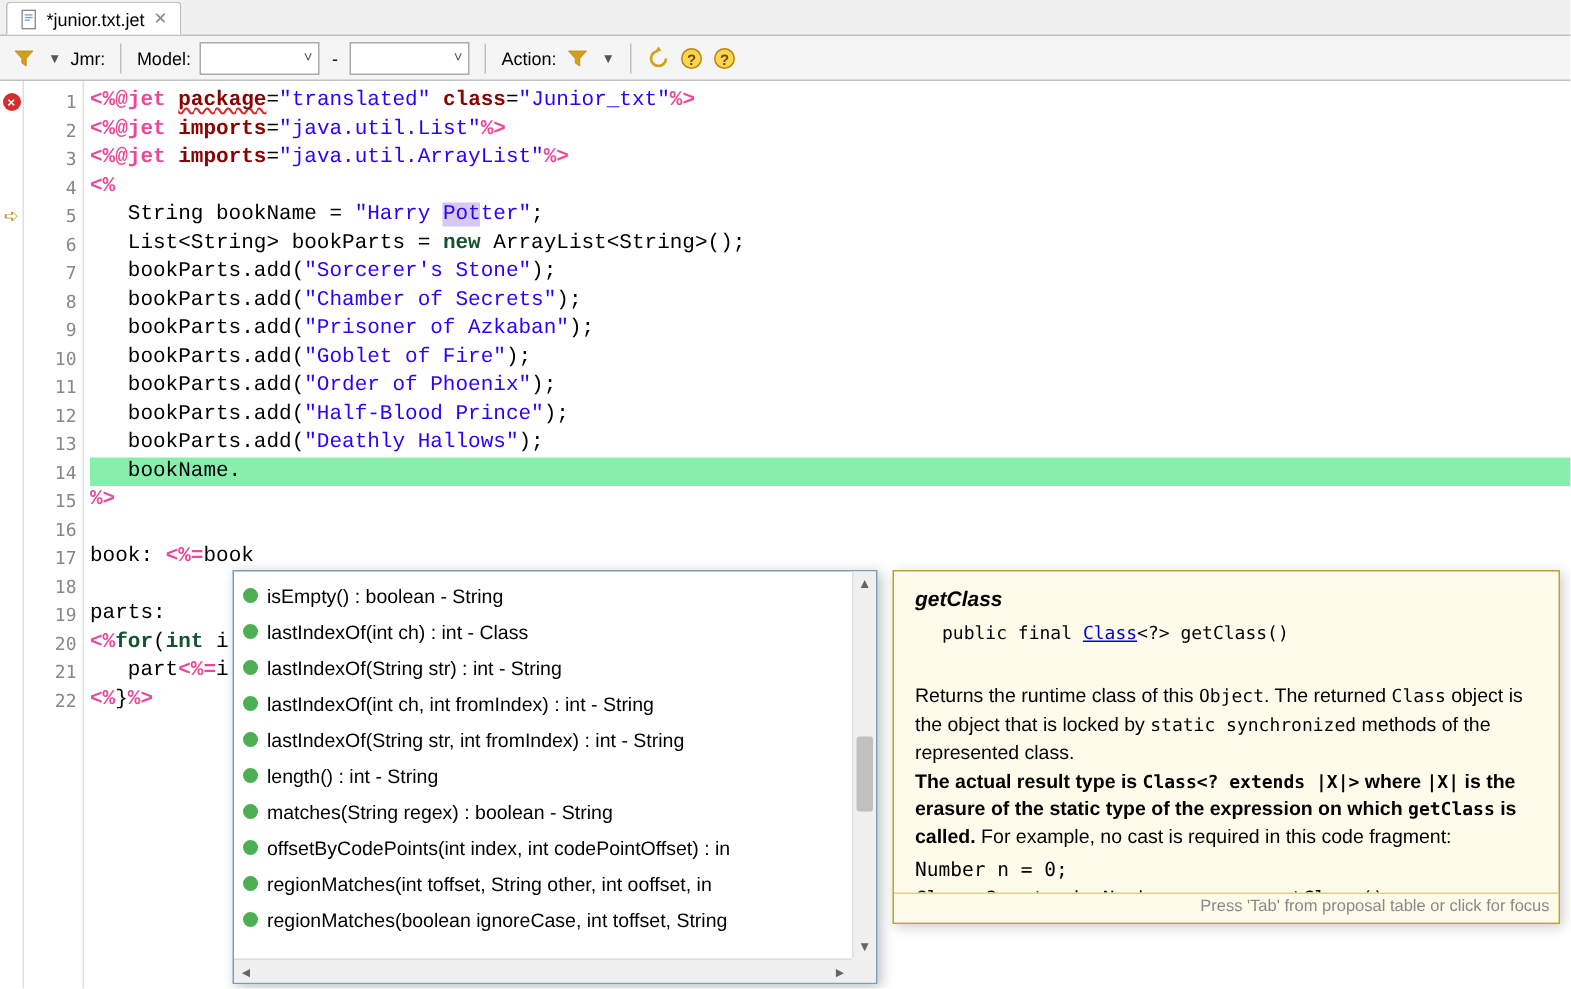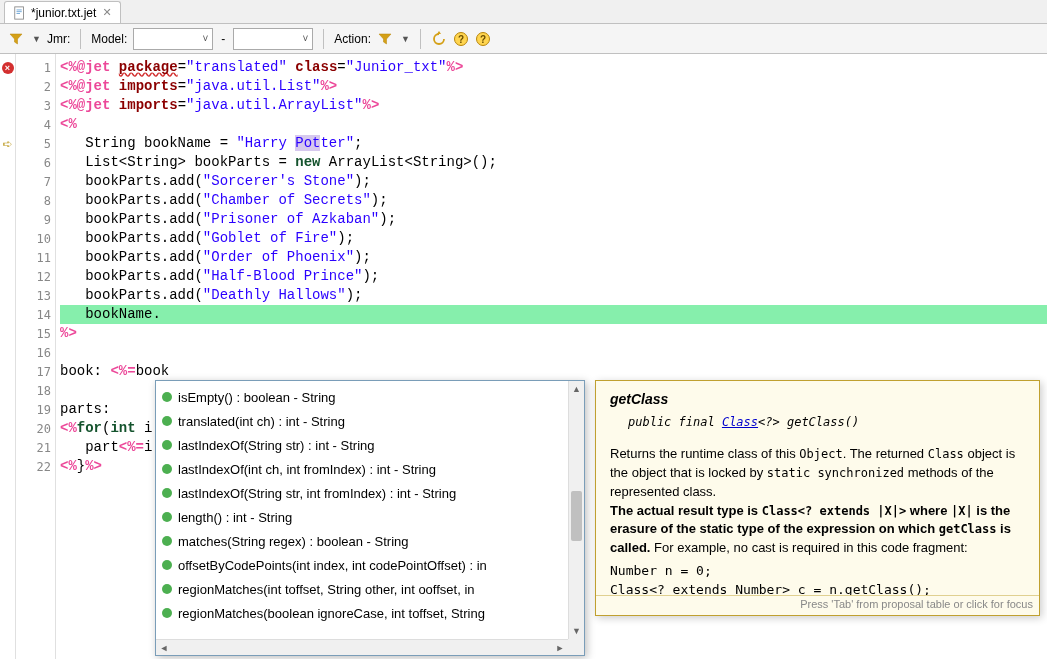--- a/index.html
+++ b/index.html
@@ -160,21 +160,21 @@
     width:445px;
     height:236px;
     background:#fefbeb;
     border:1px solid #c0a030;
     box-shadow: 2px 2px 8px rgba(0,0,0,0.2);
     padding:10px 14px;
     font-size:13px;
     overflow:hidden;
   }
   .javadoc h3 { margin:0 0 8px 0; font-size:14px; font-style:italic; font-weight:bold;}
-  .javadoc .sig { font-family:Consolas,monospace; font-size:12px; margin-bottom:16px; padding-left:18px;font-style:italic;}
+  .javadoc .sig { font-family:Consolas,monospace; font-size:12px; margin-bottom:26px; padding-left:18px;}
   .javadoc .sig a { color:#0000cc; text-decoration:underline;}
   .javadoc code { font-family:Consolas,monospace; font-size:12px;}
   .javadoc .footer {
     position:absolute; left:0;right:0;bottom:0;height:20px;
     background:#fefbeb;
     border-top:1px solid #e0d090;
     font-size:11px; color:#888;
     text-align:right; padding:2px 6px;
   }
   .doc-body { line-height:1.45; }
@@ -297,21 +297,21 @@
 </div>
 
 <div class="popup">
   <div class="popup-list" id="popup-list">
       <div class="popup-item">
         <span class="bullet"></span>
         <span>isEmpty() : boolean - String</span>
       </div>
       <div class="popup-item">
         <span class="bullet"></span>
-        <span>translated(int ch) : int - String</span>
+        <span>lastIndexOf(int ch) : int - Class</span>
       </div>
       <div class="popup-item">
         <span class="bullet"></span>
         <span>lastIndexOf(String str) : int - String</span>
       </div>
       <div class="popup-item">
         <span class="bullet"></span>
         <span>lastIndexOf(int ch, int fromIndex) : int - String</span>
       </div>
       <div class="popup-item">

